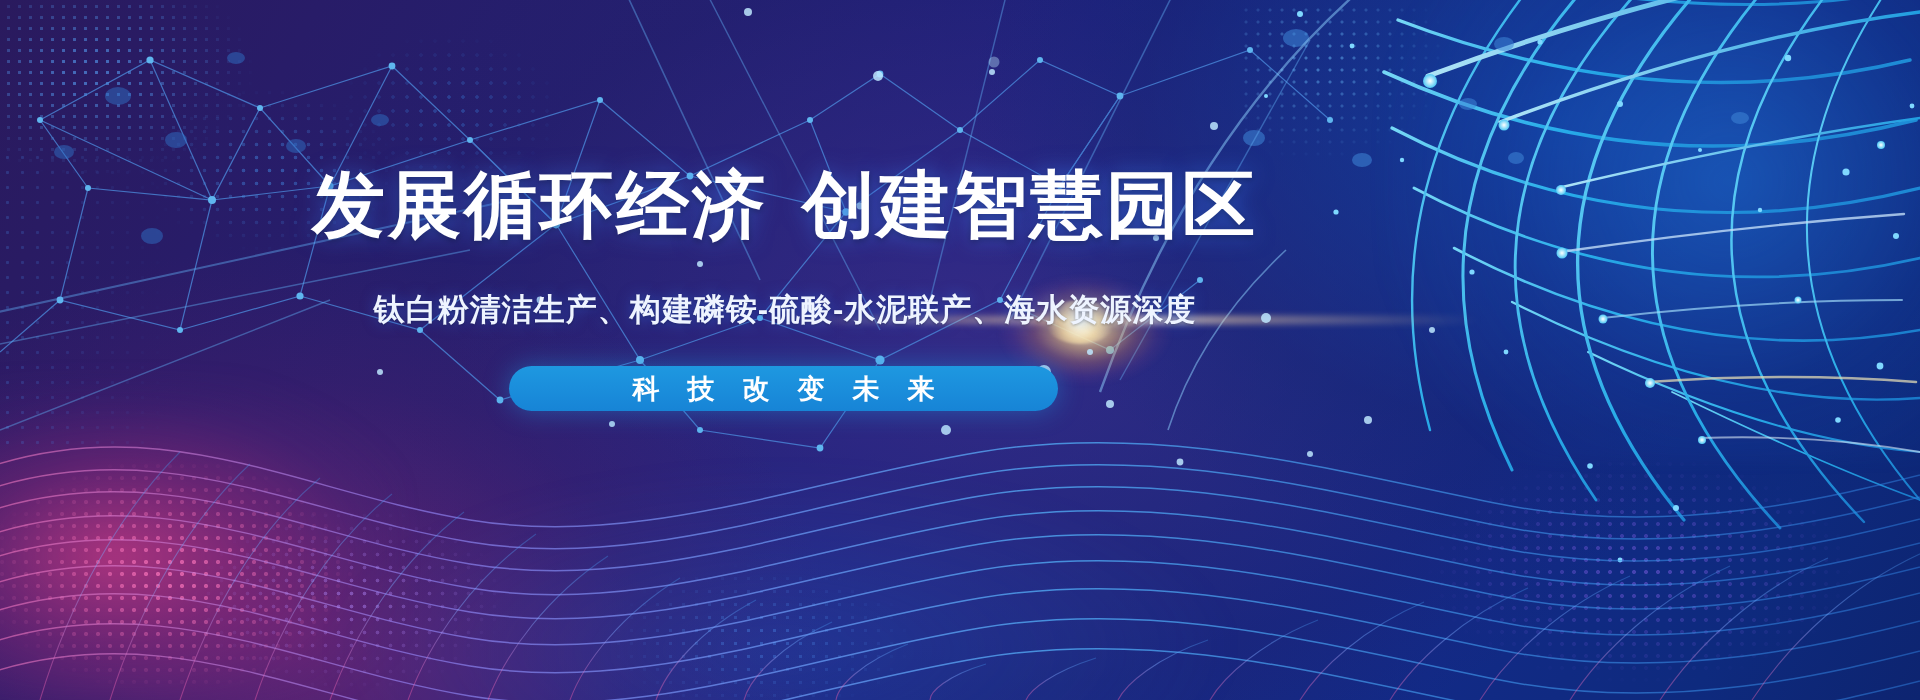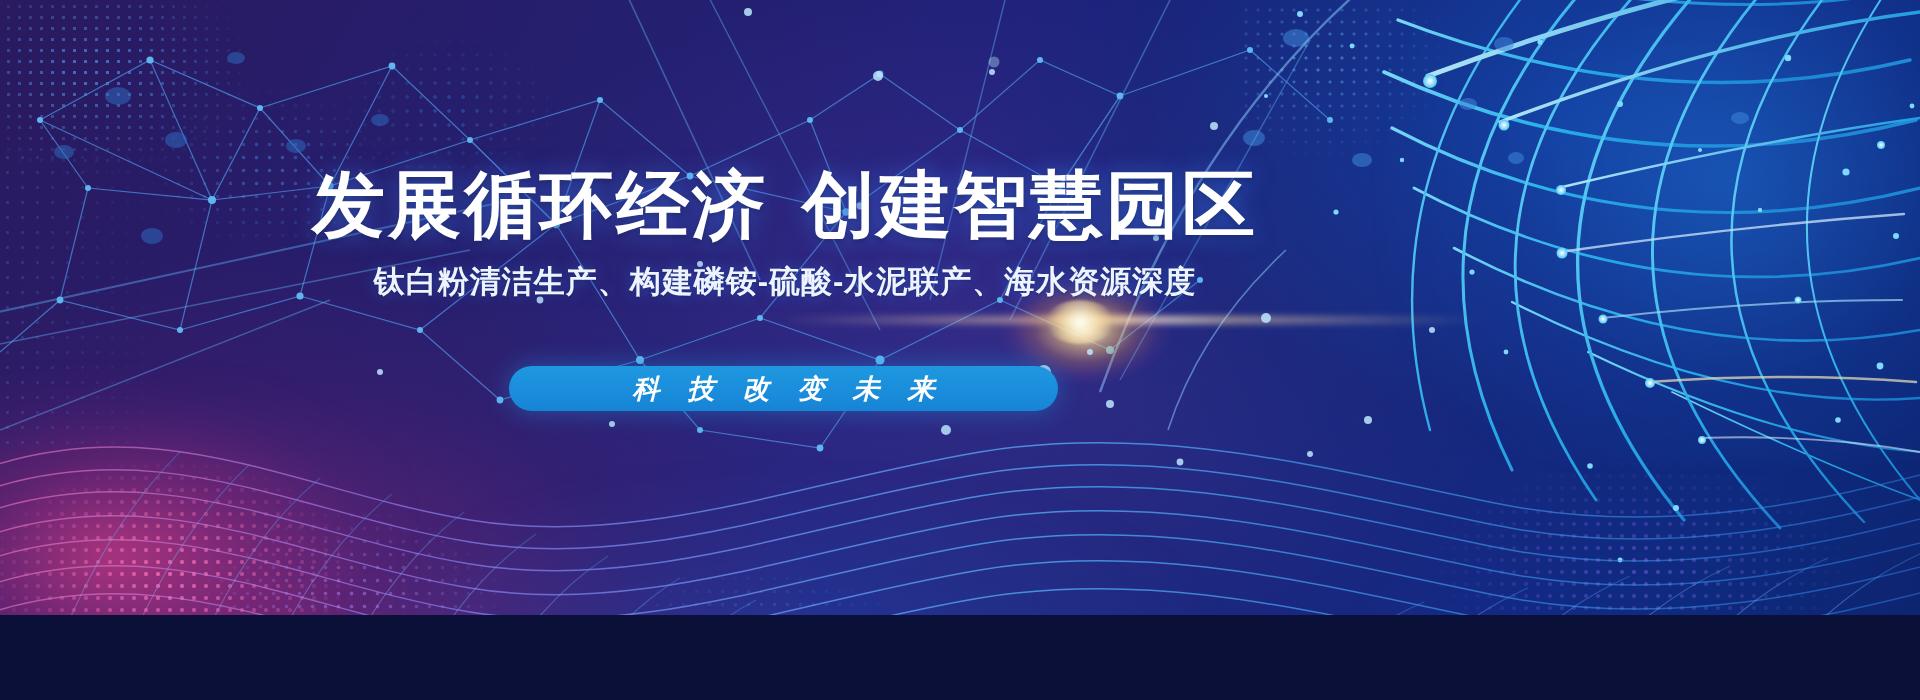--- a/index.html
+++ b/index.html
@@ -1,18 +1,18 @@
 <!DOCTYPE html>
 <html><head>
 <meta charset="utf-8">
 <title>Banner</title>
 <style>
   html,body{margin:0;padding:0;background:#0b1038;}
   #stage{
-    position:relative;width:1920px;height:615px;overflow:hidden;
+    position:relative;width:1920px;height:700px;overflow:hidden;
     font-family:"Liberation Sans","DejaVu Sans",sans-serif;
     background:
       radial-gradient(ellipse 760px 560px at 1560px 120px, rgba(18,64,160,0.85) 0%, rgba(16,40,120,0.35) 55%, rgba(0,0,0,0) 78%),
       radial-gradient(ellipse 700px 520px at 300px 640px, rgba(150,40,120,0.55) 0%, rgba(80,30,110,0.30) 50%, rgba(0,0,0,0) 76%),
       radial-gradient(ellipse 900px 600px at 980px 330px, rgba(70,50,140,0.55) 0%, rgba(40,30,110,0.2) 60%, rgba(0,0,0,0) 80%),
       linear-gradient(118deg,#2a1a5e 0%,#281c68 14%,#232070 30%,#1d2280 48%,#19277f 62%,#122a86 78%,#0e2a7e 90%,#0d2470 100%);
   }
   .layer{position:absolute;inset:0;pointer-events:none;}
 
   
@@ -136,30 +136,29 @@
     line-height:1.06;white-space:nowrap;
     text-shadow:0 0 22px rgba(60,130,255,0.55),0 2px 6px rgba(0,0,0,0.35);
   }
   .title .gap{display:inline-block;width:34px;}
   .sub{
     position:absolute;left:0;top:258px;width:1570px;text-align:center;
     font-size:31px;font-weight:bold;color:#eef4ff;letter-spacing:1px;
     line-height:1.58;
     text-shadow:0 0 14px rgba(50,110,230,0.5),0 1px 3px rgba(0,0,0,0.3);
   }
-  .sub .line{display:block;}
+  .sub .line{display:block;margin-top:28px;}
   .sub .l2{padding-right:418px;}
   .cta{
     position:absolute;left:509px;top:366px;width:549px;height:45px;
     border-radius:23px;
     background:linear-gradient(180deg,#1e98e0 0%,#1b8fdc 45%,#1784d6 100%);
     box-shadow:0 0 26px rgba(30,150,225,0.45);
     display:flex;align-items:center;justify-content:center;
     cursor:pointer;
-    font-style:italic;
   }
   .cta span{
     font-size:27px;font-weight:bold;color:#ffffff;letter-spacing:28px;
     text-indent:28px;white-space:nowrap;
   }
 
   
   svg.vec{position:absolute;inset:0;width:1920px;height:700px;}
 </style>
 </head>

